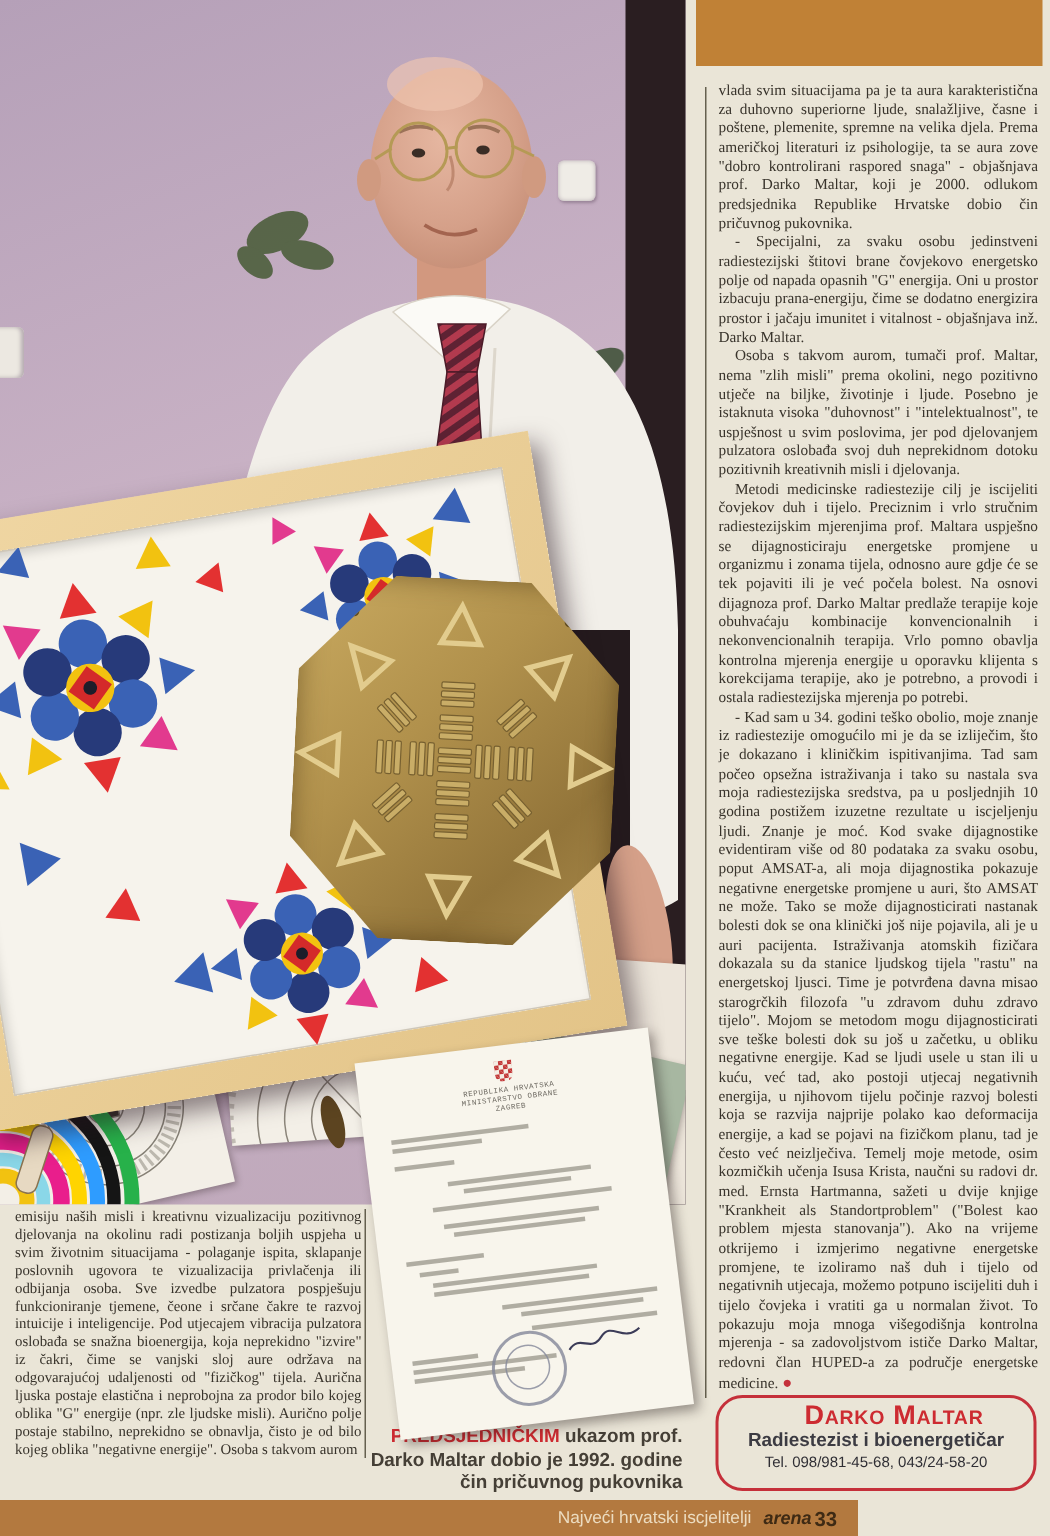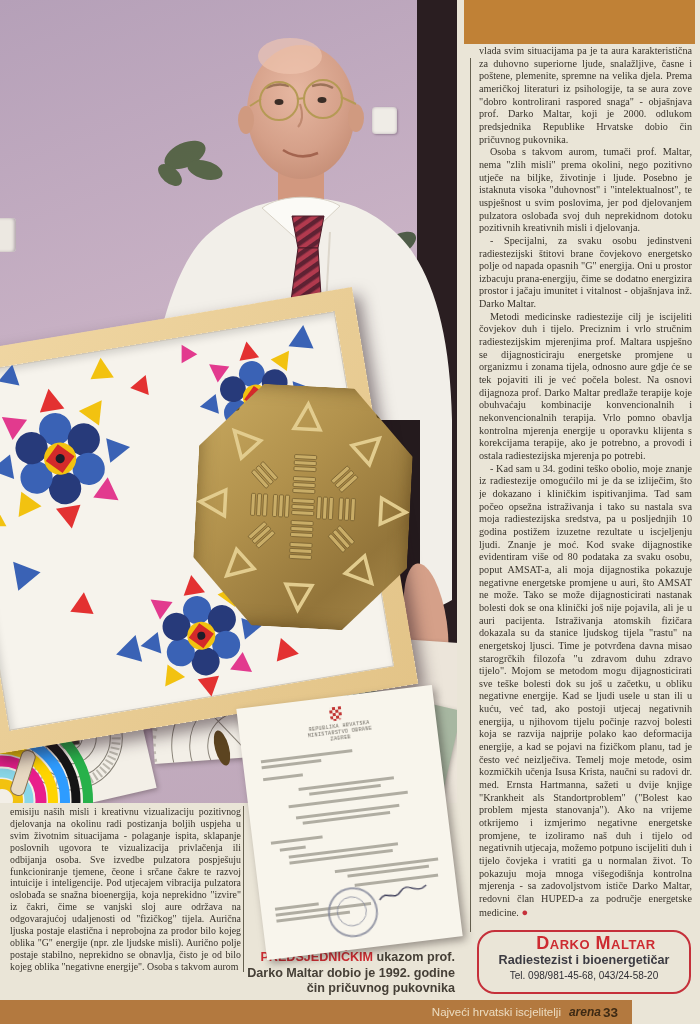--- a/index.html
+++ b/index.html
@@ -55,21 +55,21 @@
   #doc .stamp::after{content:"";position:absolute;left:7px;top:7px;width:28px;height:28px;
        border:1px solid #84889a;border-radius:50%;}
 
   
   .orange-block{position:absolute;left:464px;top:0;width:231px;height:44px;background:#c08136;}
   .vrule{position:absolute;width:1px;background:#65604f;}
   #rule-right{left:470px;top:58px;height:874px;}
   #rule-bottom{left:243px;top:806px;height:166px;}
 
   
-  #rcol{position:absolute;left:479px;top:45px;width:213px;height:878px;overflow:hidden;
+  #rcol{position:absolute;left:479px;top:55px;width:213px;height:878px;overflow:hidden;
         font-size:10.2px;line-height:12.65px;color:#38332b;text-align:justify;}
   #rcol p{margin:0;}
   #rcol p+p{text-indent:11px;}
   .dot{color:#c5303a;font-size:11px;}
 
   #lcol{position:absolute;left:10px;top:806px;width:231px;height:180px;overflow:hidden;
         font-size:9.9px;line-height:11.9px;color:#38332b;text-align:justify;}
   #lcol p{margin:0;}
 
   #caption{position:absolute;left:246px;top:950px;width:209px;text-align:right;
@@ -80,21 +80,21 @@
   
   #infobox{position:absolute;left:477px;top:930px;width:214px;height:64px;box-sizing:border-box;
         border:2px solid #c5303a;border-radius:18px;text-align:center;
         font-family:"Liberation Sans",sans-serif;}
   #infobox .name{margin-top:2px;color:#cd2b31;font-weight:bold;font-variant:small-caps;
         font-size:18px;line-height:19px;letter-spacing:.5px;margin-left:24px;}
   #infobox .title{font-weight:bold;color:#3c3b42;font-size:12.6px;line-height:15px;}
   #infobox .phone{font-weight:normal;color:#2f2e34;font-size:10px;line-height:16px;}
 
   
-  #footer{position:absolute;left:0;top:1000px;width:632px;height:24px;background:#b3793f;
+  #footer{position:absolute;left:0;top:1000px;width:572px;height:24px;background:#b3793f;
         font-family:"Liberation Sans",sans-serif;display:flex;align-items:center;
         justify-content:flex-end;padding-right:14px;box-sizing:border-box;}
   #footer .flabel{color:#ecdcc0;font-size:11.5px;margin-right:8px;}
   #footer .fmag{color:#3e2a14;font-weight:bold;font-style:italic;font-size:12px;}
   #footer .fnum{color:#3e2a14;font-weight:bold;font-size:13.5px;margin-left:2px;}
 </style>
 </head>
 <body>
 
 <div id="page">
@@ -340,22 +340,22 @@
       </svg>
     </div>
   </div>
 
   <div class="orange-block"></div>
   <div class="vrule" id="rule-right"></div>
   <div class="vrule" id="rule-bottom"></div>
 
   <div id="rcol">
     <p>vlada svim situacijama pa je ta aura karakteristična za duhovno superiorne ljude, snalažljive, časne i poštene, plemenite, spremne na velika djela. Prema američkoj literaturi iz psihologije, ta se aura zove "dobro kontrolirani raspored snaga" - objašnjava prof. Darko Maltar, koji je 2000. odlukom predsjednika Republike Hrvatske dobio čin pričuvnog pukovnika.</p>
+    <p>- Specijalni, za svaku osobu jedinstveni radiestezijski štitovi brane čovjekovo energetsko polje od napada opasnih "G" energija. Oni u prostor izbacuju prana-energiju, čime se dodatno energizira prostor i jačaju imunitet i vitalnost - objašnjava inž. Darko Maltar.</p>
     <p>Osoba s takvom aurom, tumači prof. Maltar, nema "zlih misli" prema okolini, nego pozitivno utječe na biljke, životinje i ljude. Posebno je istaknuta visoka "duhovnost" i "intelektualnost", te uspješnost u svim poslovima, jer pod djelovanjem pulzatora oslobađa svoj duh neprekidnom dotoku pozitivnih kreativnih misli i djelovanja.</p>
-    <p>- Specijalni, za svaku osobu jedinstveni radiestezijski štitovi brane čovjekovo energetsko polje od napada opasnih "G" energija. Oni u prostor izbacuju prana-energiju, čime se dodatno energizira prostor i jačaju imunitet i vitalnost - objašnjava inž. Darko Maltar.</p>
     <p>Metodi medicinske radiestezije cilj je iscijeliti čovjekov duh i tijelo. Preciznim i vrlo stručnim radiestezijskim mjerenjima prof. Maltara uspješno se dijagnosticiraju energetske promjene u organizmu i zonama tijela, odnosno aure gdje će se tek pojaviti ili je već počela bolest. Na osnovi dijagnoza prof. Darko Maltar predlaže terapije koje obuhvaćaju kombinacije konvencionalnih i nekonvencionalnih terapija. Vrlo pomno obavlja kontrolna mjerenja energije u oporavku klijenta s korekcijama terapije, ako je potrebno, a provodi i ostala radiestezijska mjerenja po potrebi.</p>
     <p>
       <span>- Kad sam u 34. godini teško obolio, moje znanje iz radiestezije omogućilo mi je da se izliječim, što je dokazano i kliničkim ispitivanjima. Tad sam počeo opsežna istraživanja i tako su nastala sva moja radiestezijska sredstva, pa u posljednjih 10 godina postižem izuzetne rezultate u iscjeljenju ljudi. Znanje je moć. Kod svake dijagnostike evidentiram više od 80 podataka za svaku osobu, poput AMSAT-a, ali moja dijagnostika pokazuje negativne energetske promjene u auri, što AMSAT ne može. Tako se može dijagnosticirati nastanak bolesti dok se ona klinički još nije pojavila, ali je u auri pacijenta. Istraživanja atomskih fizičara dokazala su da stanice ljudskog tijela "rastu" na energetskoj ljusci. Time je potvrđena davna misao starogrčkih filozofa "u zdravom duhu zdravo tijelo". Mojom se metodom mogu dijagnosticirati sve teške bolesti dok su još u začetku, u obliku negativne energije. Kad se ljudi usele u stan ili u kuću, već tad, ako postoji utjecaj negativnih energija, u njihovom tijelu počinje razvoj bolesti koja se razvija najprije polako kao deformacija energije, a kad se pojavi na fizičkom planu, tad je često već neizlječiva. Temelj moje metode, osim kozmičkih učenja Isusa Krista, naučni su radovi dr. med. Ernsta Hartmanna, sažeti u dvije knjige "Krankheit als Standortproblem" ("Bolest kao problem mjesta stanovanja"). Ako na vrijeme otkrijemo i izmjerimo negativne energetske promjene, te izoliramo naš duh i tijelo od negativnih utjecaja, možemo potpuno iscijeliti duh i tijelo čovjeka i vratiti ga u normalan život. To pokazuju moja mnoga višegodišnja kontrolna mjerenja - sa zadovoljstvom ističe Darko Maltar, redovni član HUPED-a za područje energetske medicine.</span>
       <span class="dot">●</span>
     </p>
   </div>
 
   <div id="lcol">
     <p>emisiju naših misli i kreativnu vizualizaciju pozitivnog djelovanja na okolinu radi postizanja boljih uspjeha u svim životnim situacijama - polaganje ispita, sklapanje poslovnih ugovora te vizualizacija privlačenja ili odbijanja osoba. Sve izvedbe pulzatora pospješuju funkcioniranje tjemene, čeone i srčane čakre te razvoj intuicije i inteligencije. Pod utjecajem vibracija pulzatora oslobađa se snažna bioenergija, koja neprekidno "izvire" iz čakri, čime se vanjski sloj aure održava na odgovarajućoj udaljenosti od "fizičkog" tijela. Aurična ljuska postaje elastična i neprobojna za prodor bilo kojeg oblika "G" energije (npr. zle ljudske misli). Aurično polje postaje stabilno, neprekidno se obnavlja, čisto je od bilo kojeg oblika "negativne energije". Osoba s takvom aurom</p>
   </div>

